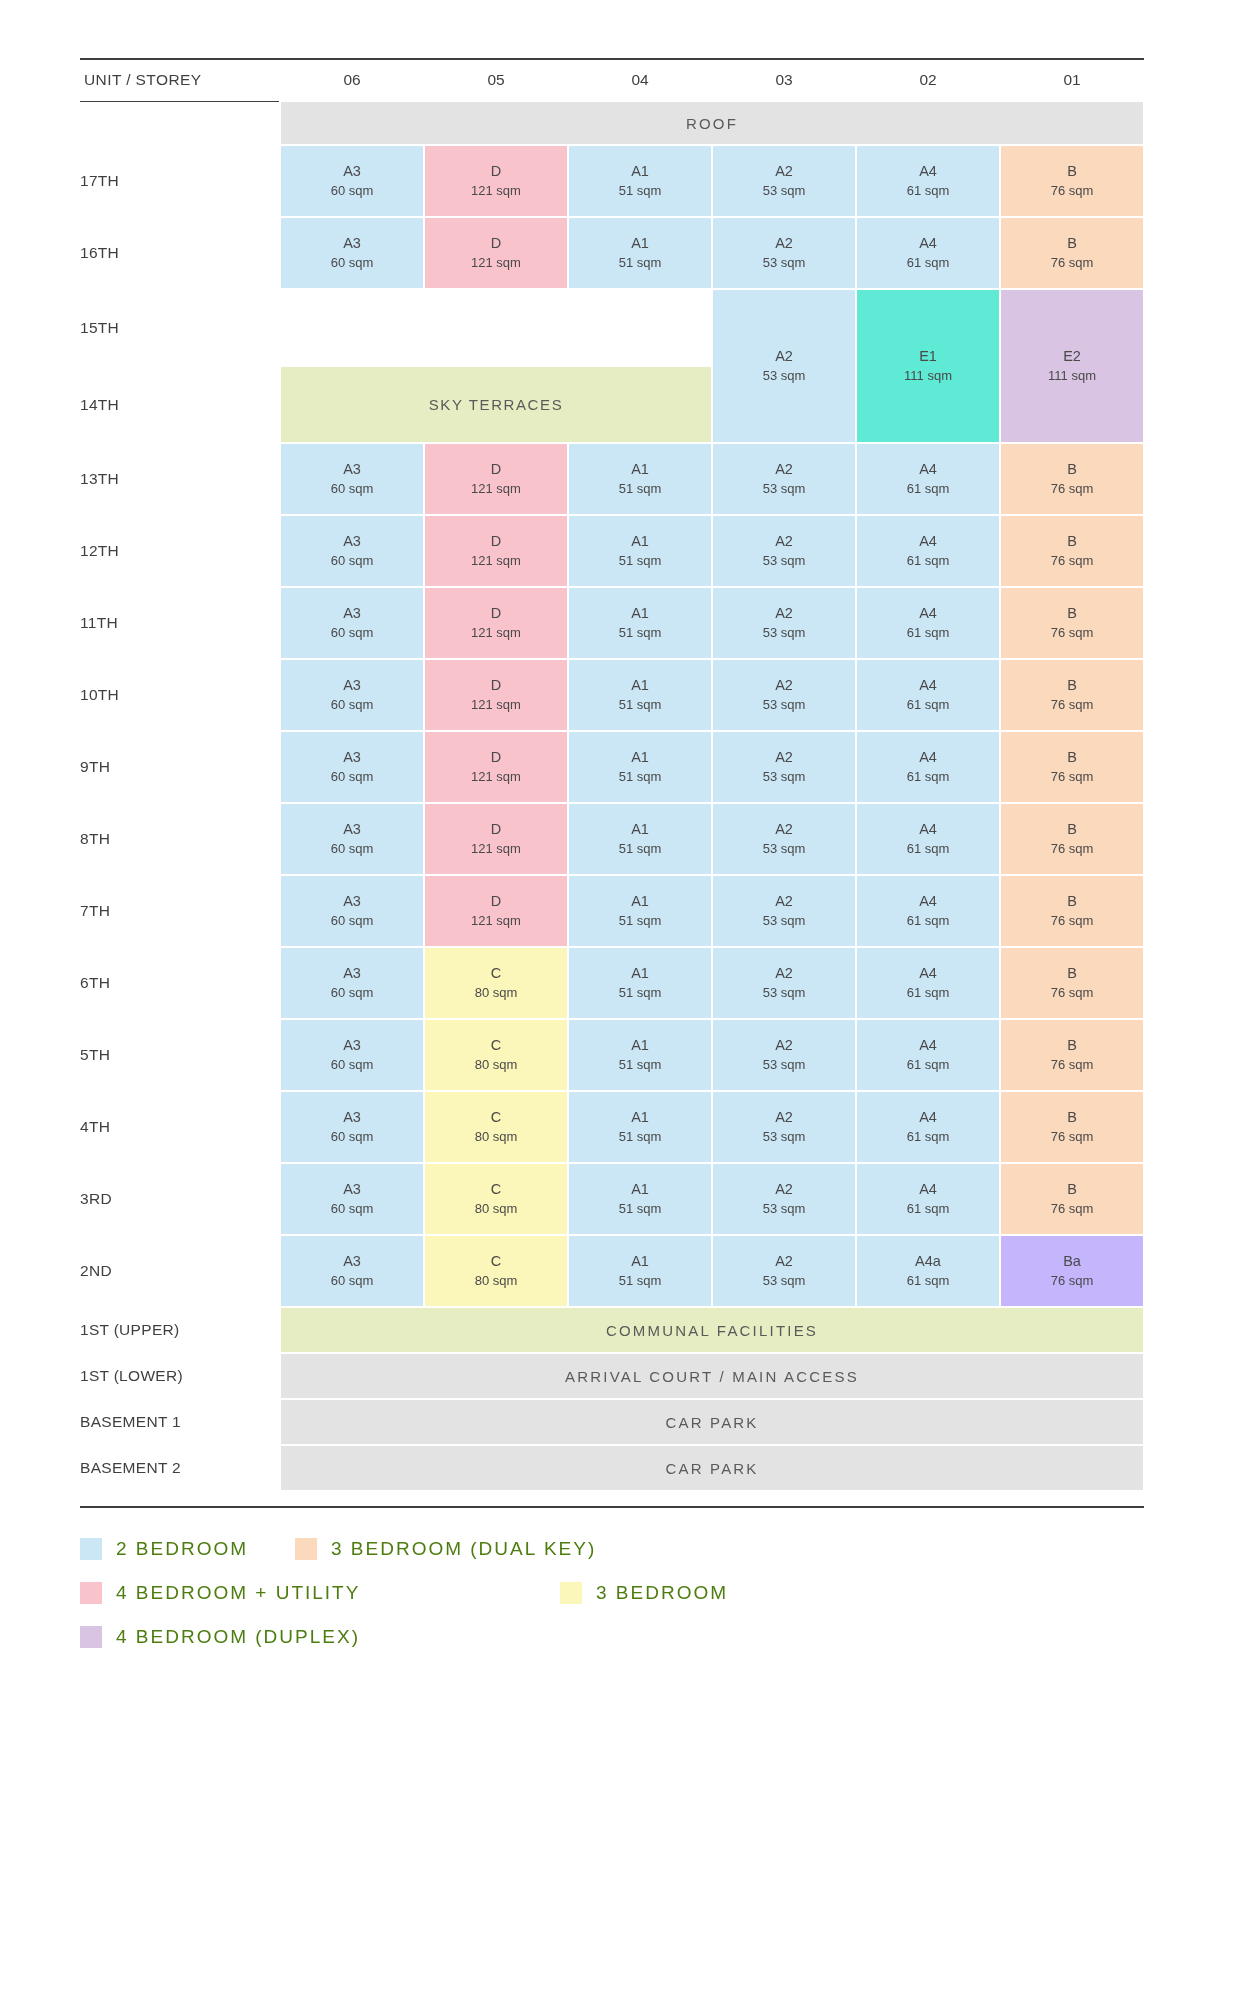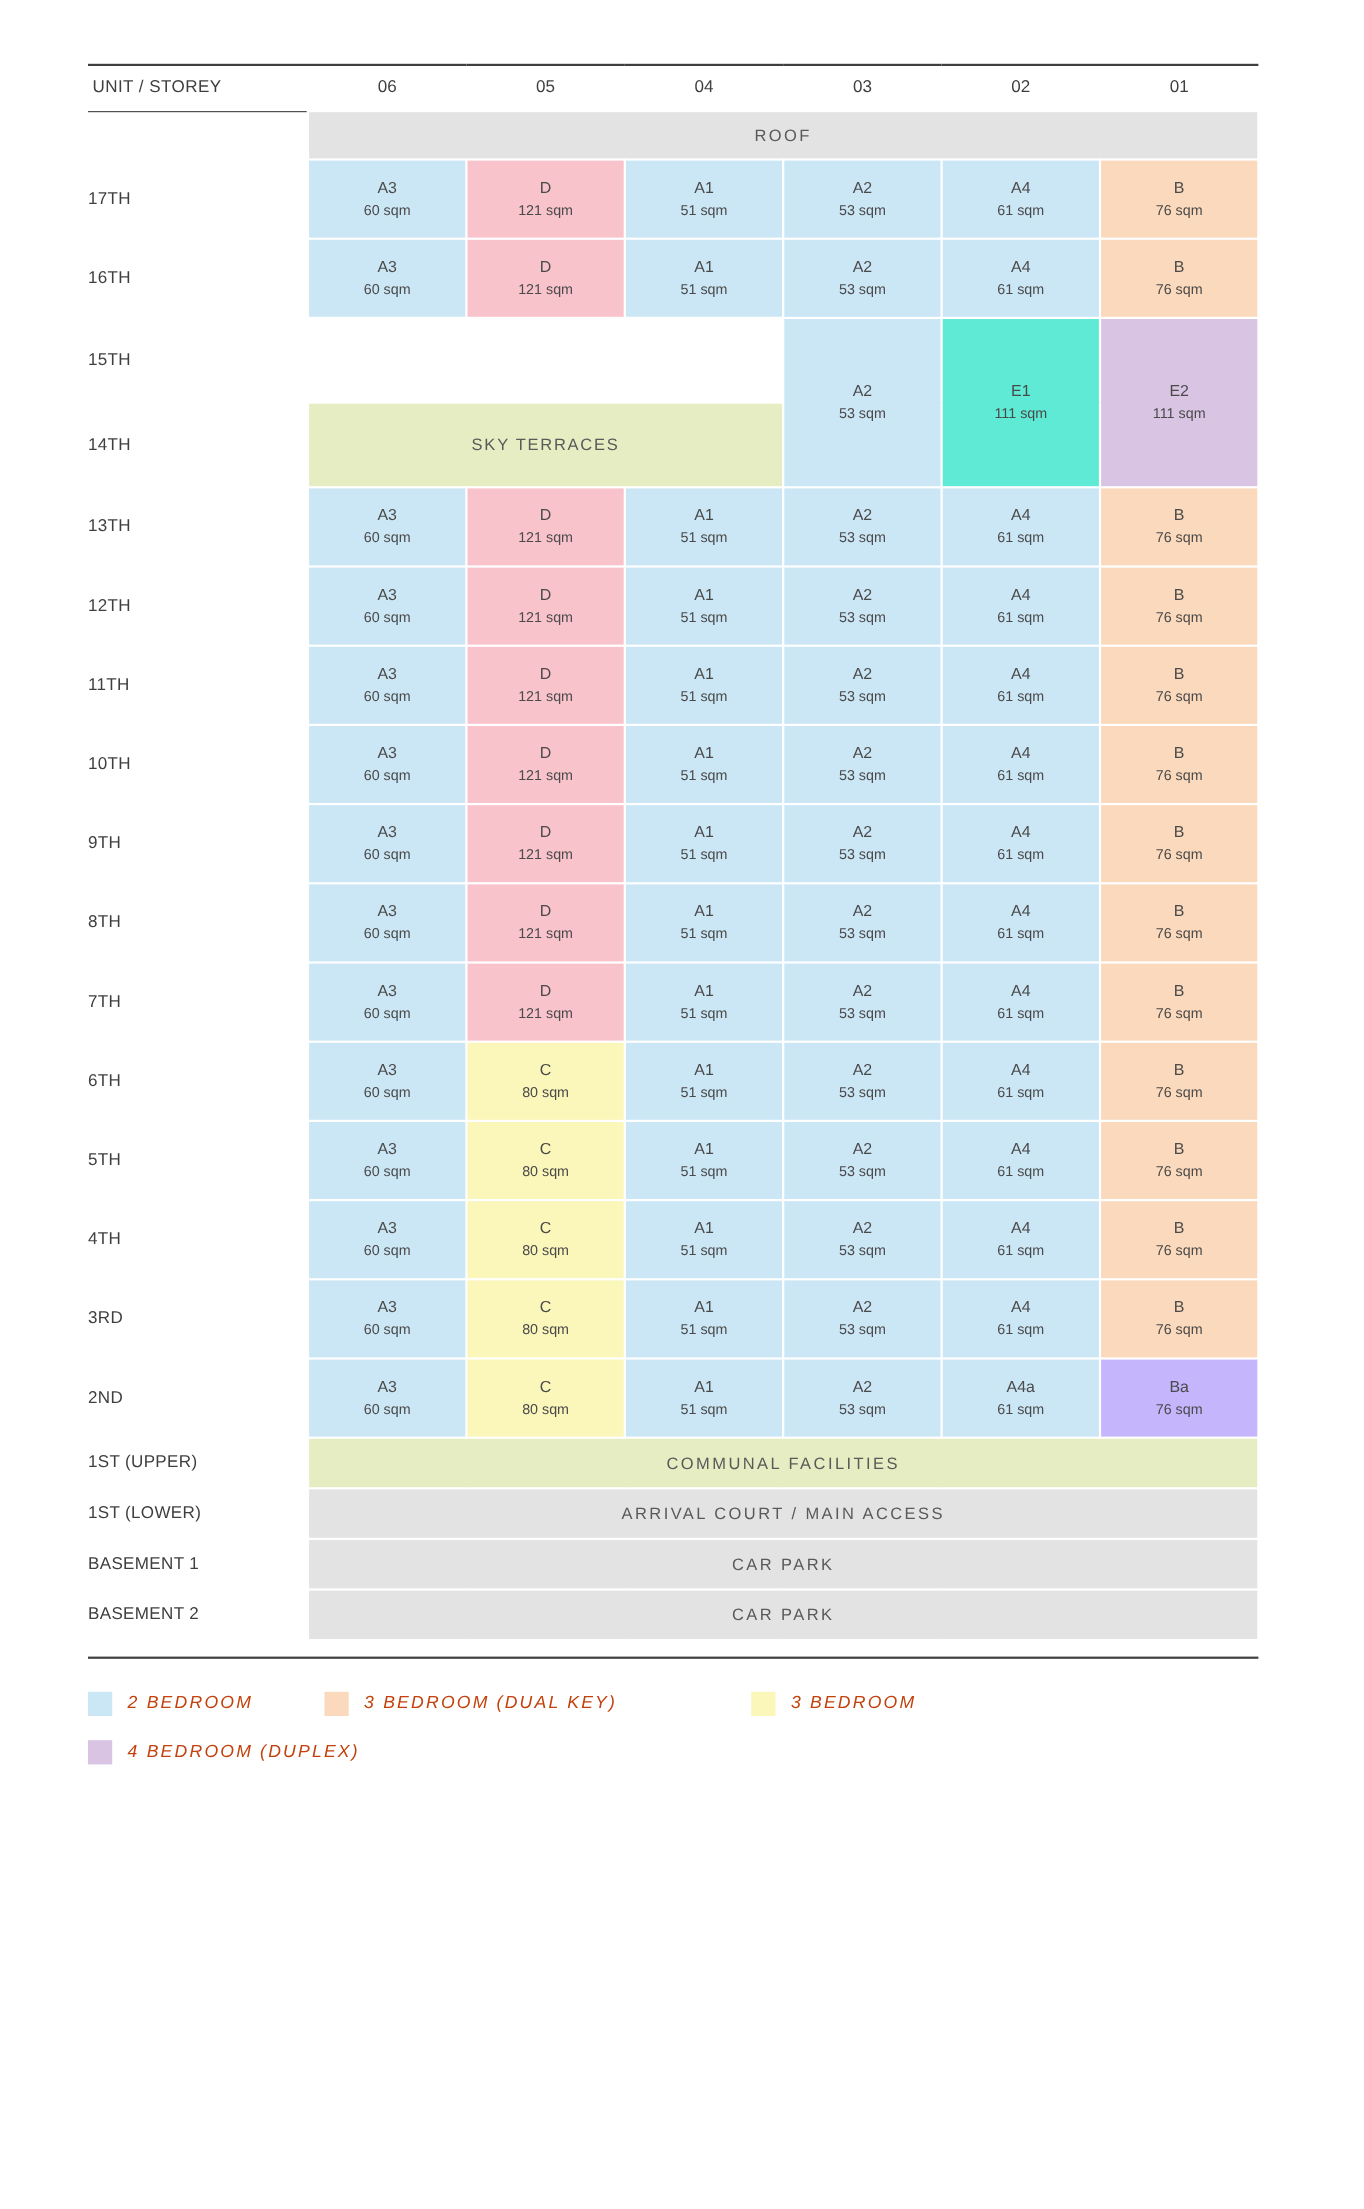--- a/index.html
+++ b/index.html
@@ -108,24 +108,23 @@
   .legend-col-1 { width: 215px; }
   .legend-col-2 { width: 388px; }
   .legend-col-3 { width: 480px; }
   .swatch {
     width: 22px;
     height: 22px;
     margin-right: 14px;
     flex: none;
   }
   .legend-label {
-    font-size: 16px;
+    font-size: 19px;
     letter-spacing: 2px;
-    color: #c2410c;
-    font-style: italic;
+    color: #4d7c0f;
   }
 </style>
 </head>
 <body>
 
 <div class="page">
 
 
   <table class="grid">
     <colgroup>
@@ -596,20 +595,24 @@
 
   <div class="legend">
     <div class="legend-item legend-col-1">
       <span class="swatch" style="background:#cbe6f5;"></span>
       <span class="legend-label">2 BEDROOM</span>
     </div>
     <div class="legend-item legend-col-2">
       <span class="swatch" style="background:#fbd9bc;"></span>
       <span class="legend-label">3 BEDROOM (DUAL KEY)</span>
     </div>
+    <div class="legend-item legend-col-3">
+      <span class="swatch" style="background:#f9c3cc;"></span>
+      <span class="legend-label">4 BEDROOM + UTILITY</span>
+    </div>
     <div class="legend-item legend-col-1">
       <span class="swatch" style="background:#fbf6b9;"></span>
       <span class="legend-label">3 BEDROOM</span>
     </div>
     <div class="legend-item legend-col-2">
       <span class="swatch" style="background:#d9c4e4;"></span>
       <span class="legend-label">4 BEDROOM (DUPLEX)</span>
     </div>
   </div>
 

